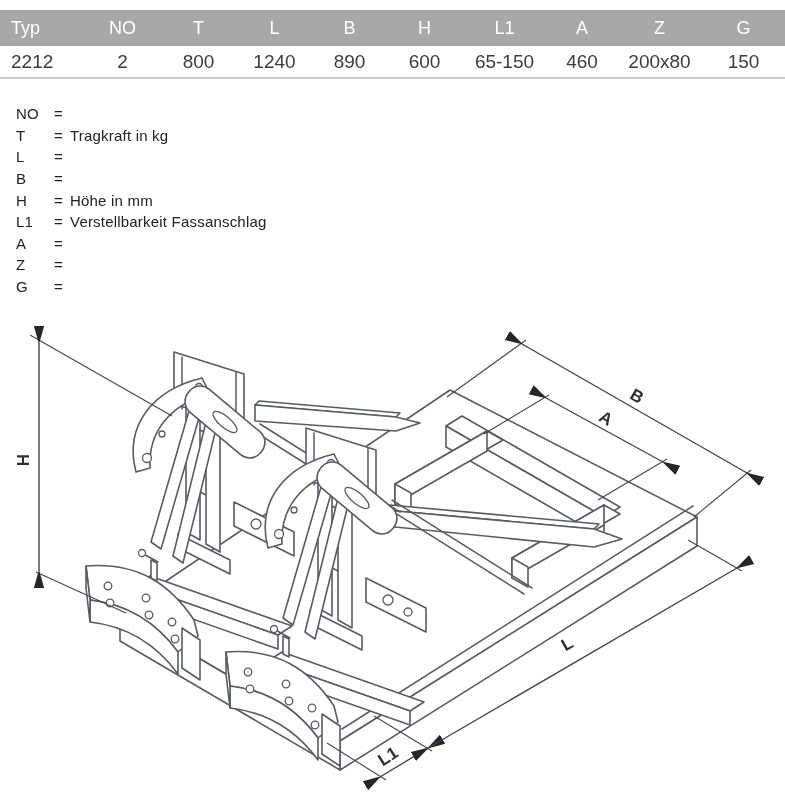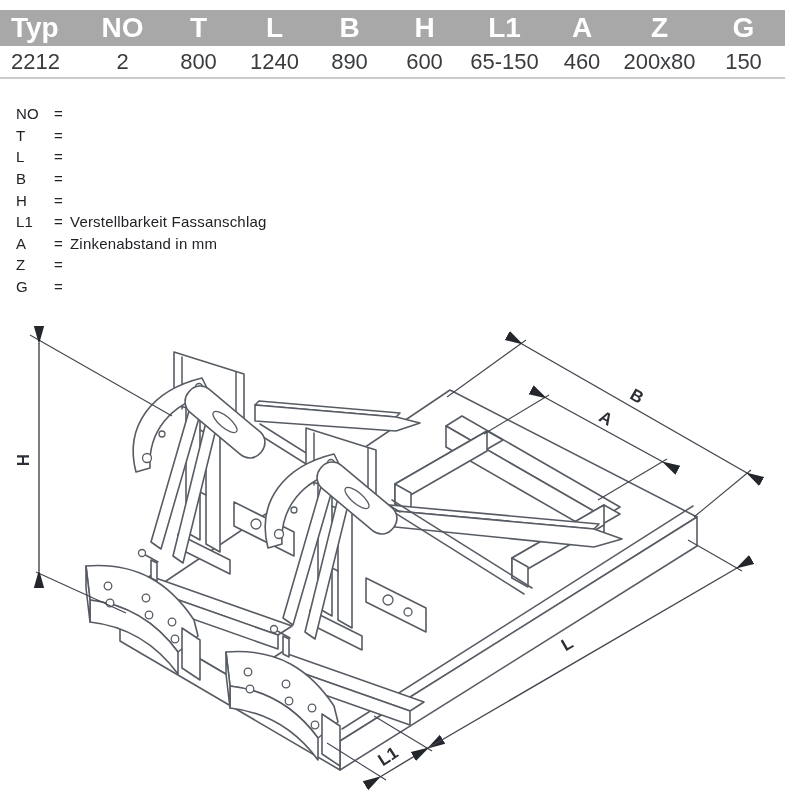--- a/index.html
+++ b/index.html
@@ -16,22 +16,22 @@
   html,body{background:#fff}
   body{
     width:785px;height:800px;position:relative;overflow:hidden;
     font-family:"Liberation Sans","DejaVu Sans",sans-serif;
   }
   
   .spec-table{position:absolute;top:10px;left:0;width:785px}
   .tr{display:grid;grid-template-columns:85px 75px 77px 75px 75px 75px 85px 70px 85px 83px;align-items:center}
   .tr.head{background:var(--header-bg);height:36px}
   .tr.vals{height:33px;border-bottom:2px solid var(--divider)}
-  .th{color:var(--header-fg);font-weight:bold;font-size:28px;text-align:center}
-  .td{color:var(--row-fg);font-size:22px;text-align:center}
+  .th{color:var(--header-fg);font-weight:normal;font-size:18px;text-align:center}
+  .td{color:var(--row-fg);font-size:19px;text-align:center}
   .th.first,.td.first{text-align:left;padding-left:11px}
   
   .legend{position:absolute;top:103px;left:16px}
   .legend-row{display:grid;grid-template-columns:38px 16px auto;height:21.6px;align-items:center;
     font-size:15px;color:var(--legend-fg);letter-spacing:.2px}
   .legend-row .abbr{font-weight:500}
   .legend-row .eq{text-align:left}
   
   .drawing{position:absolute;top:310px;left:0;width:785px;height:490px}
   .s{fill:#fff;stroke:var(--line);stroke-width:1.6;stroke-linejoin:round}
@@ -72,42 +72,43 @@
 </div>
 
 <div class="legend">
   <div class="legend-row">
     <span class="abbr">NO</span>
     <span class="eq">=</span>
   </div>
   <div class="legend-row">
     <span class="abbr">T</span>
     <span class="eq">=</span>
+    <span class="desc">Tragkraft in kg</span>
   </div>
   <div class="legend-row">
     <span class="abbr">L</span>
     <span class="eq">=</span>
   </div>
   <div class="legend-row">
     <span class="abbr">B</span>
     <span class="eq">=</span>
   </div>
   <div class="legend-row">
     <span class="abbr">H</span>
     <span class="eq">=</span>
+    <span class="desc">Höhe in mm</span>
   </div>
   <div class="legend-row">
     <span class="abbr">L1</span>
     <span class="eq">=</span>
     <span class="desc">Verstellbarkeit Fassanschlag</span>
   </div>
   <div class="legend-row">
     <span class="abbr">A</span>
     <span class="eq">=</span>
-    <span class="desc">Zinkenabstand in mm</span>
   </div>
   <div class="legend-row">
     <span class="abbr">Z</span>
     <span class="eq">=</span>
   </div>
   <div class="legend-row">
     <span class="abbr">G</span>
     <span class="eq">=</span>
   </div>
 </div>

